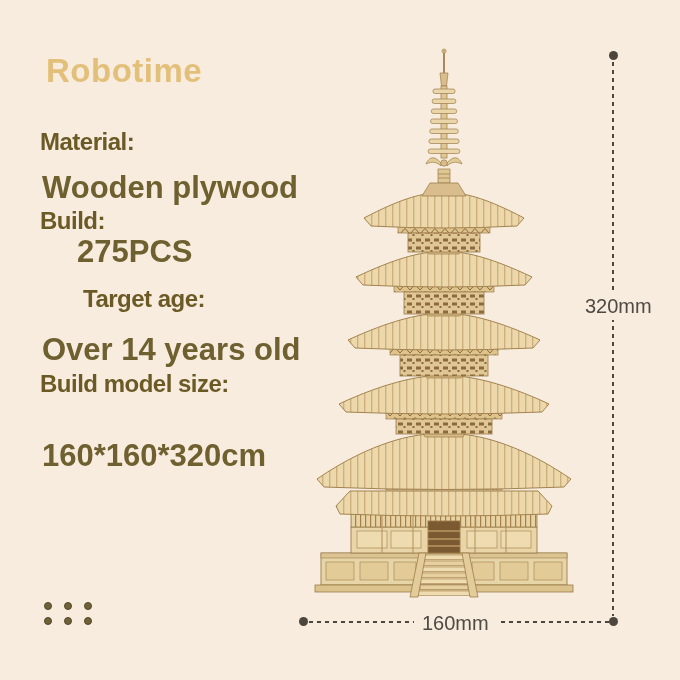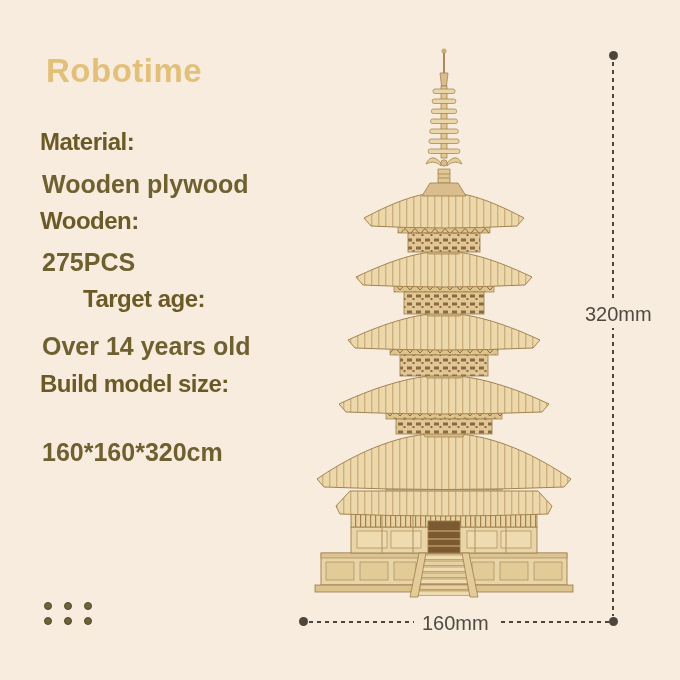--- a/index.html
+++ b/index.html
@@ -18,27 +18,27 @@
     color:#e3c07a;
   }
   
   .spec-label{
     left:40px;
     font-size:24px;font-weight:700;letter-spacing:-.5px;
     color:#6b5a26;line-height:1;
   }
   .spec-value{
     left:42px;
-    font-size:25px;font-weight:700;
+    font-size:31px;font-weight:700;
     color:#6f6030;line-height:1;
   }
   .lbl-material{top:130px;}
   .val-material{top:172px;}
   .lbl-pieces{top:209px;}
-  .val-pieces{top:250px;}
+  .val-pieces{top:236px;margin-left:35px;}
   .lbl-age{top:287px;margin-left:43px;}
   .val-age{top:334px;}
   .lbl-size{top:372px;}
   .val-size{top:440px;}
   
   .dim-line-v{
     left:612px;top:62px;width:2px;height:554px;
     background-image:repeating-linear-gradient(to bottom,#4c463c 0px,#4c463c 4px,transparent 4px,transparent 8px);
   }
   .dim-line-h{
@@ -49,21 +49,21 @@
     width:9px;height:9px;border-radius:50%;
     background:#4c463c;
   }
   .dot-top{left:609px;top:51px;}
   .dot-corner{left:609px;top:617px;}
   .dot-left{left:299px;top:617px;}
   .dim-label{
     font-size:20px;color:#4f4a42;line-height:1;
     background:#f7ecde;
   }
-  .dim-label-h{left:583px;top:300px;padding:4px 2px;}
+  .dim-label-h{left:583px;top:292px;padding:4px 2px;}
   .dim-label-w{left:414px;top:611px;padding:2px 8px;text-align:right;}
   
   .dots-grid{
     left:44px;top:602px;
     display:grid;
     grid-template-columns:repeat(3,8px);
     grid-template-rows:repeat(2,8px);
     gap:7px 12px;
   }
   .dots-grid span{
@@ -76,21 +76,21 @@
 </head>
 <body>
 
 <div class="canvas">
 
   <div class="abs logo">Robotime</div>
 
   <div class="abs spec-label lbl-material">Material:</div>
   <div class="abs spec-value val-material">Wooden plywood</div>
 
-  <div class="abs spec-label lbl-pieces">Wooden:</div>
+  <div class="abs spec-label lbl-pieces">Build:</div>
   <div class="abs spec-value val-pieces">275PCS</div>
 
   <div class="abs spec-label lbl-age">Target age:</div>
   <div class="abs spec-value val-age">Over 14 years old</div>
 
   <div class="abs spec-label lbl-size">Build model size:</div>
   <div class="abs spec-value val-size">160*160*320cm</div>
 
   <svg class="abs pagoda" viewBox="0 0 320 560" xmlns="http://www.w3.org/2000/svg">
     <defs>

